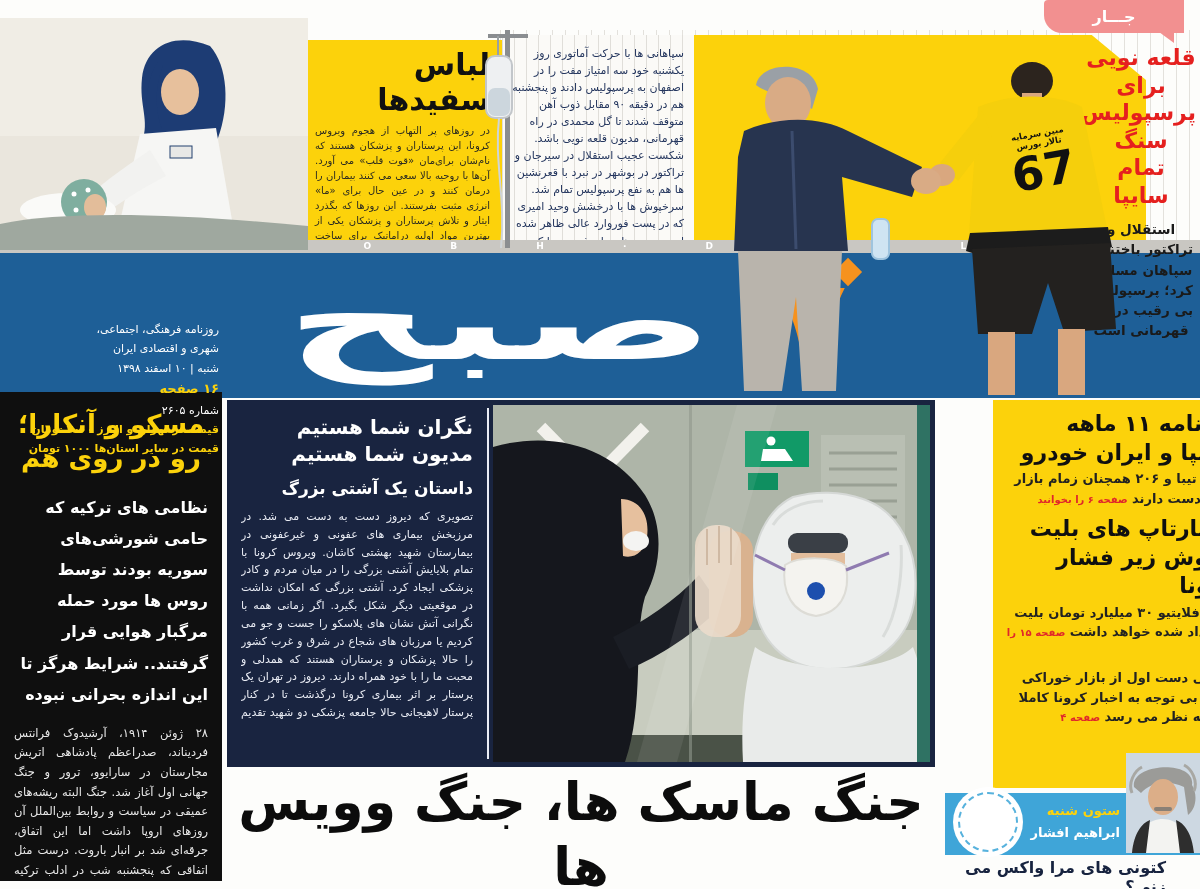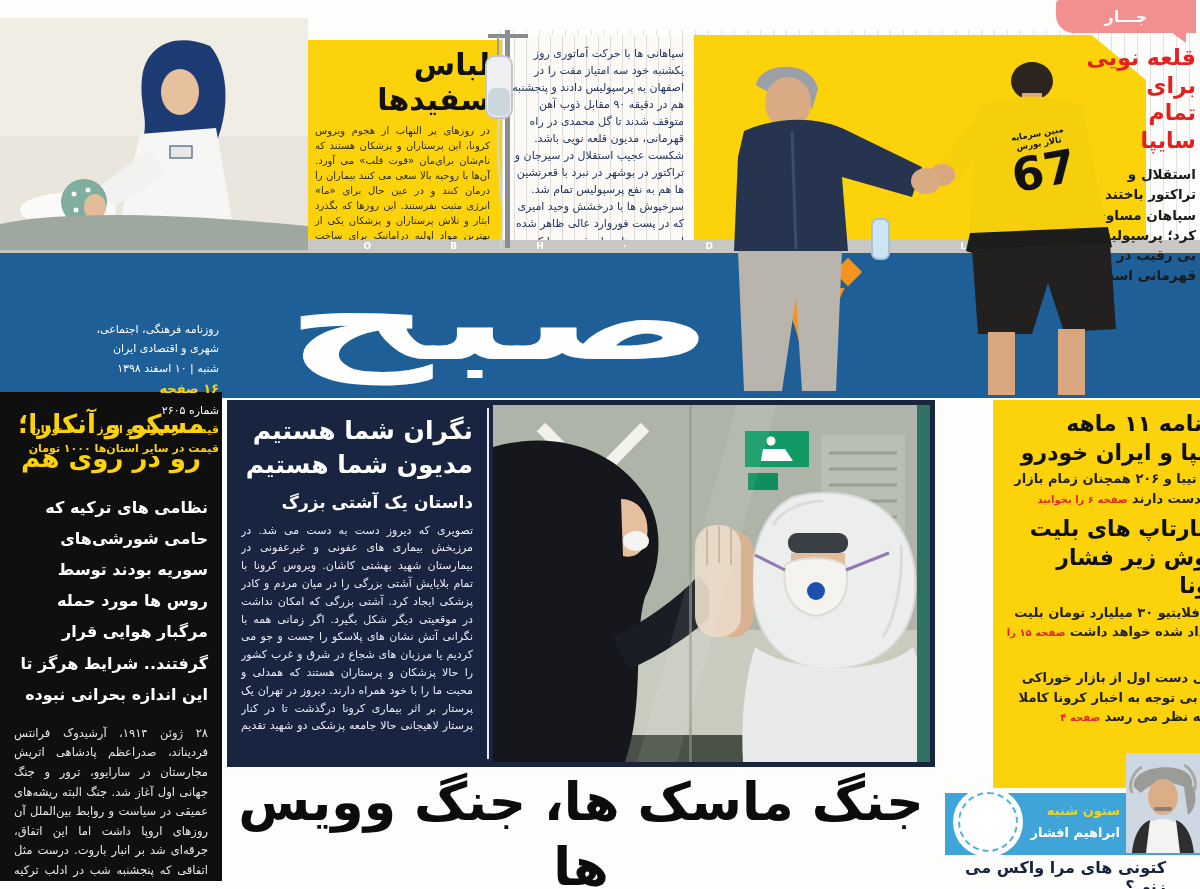--- a/index.html
+++ b/index.html
@@ -2,21 +2,21 @@
 <html lang="fa"><head>
 <meta charset="utf-8">
 <style>
   * { margin:0; padding:0; box-sizing:border-box; }
   body { background:#888; font-family:"DejaVu Sans", sans-serif; }
   #page { position:relative; width:1200px; height:889px; background:#fdfdfb; overflow:hidden; margin:0 auto; }
   .abs { position:absolute; }
   .rtl { direction:rtl; }
 
   
-  .corner-tab { right:4px; top:0; width:140px; height:33px; background:#f29090;
+  .corner-tab { right:16px; top:0; width:140px; height:33px; background:#f29090;
     border-radius:4px 0 0 18px; color:#fff; font-weight:bold; font-size:16px;
     display:flex; align-items:center; justify-content:center; z-index:5; }
   .corner-tab::after { content:""; position:absolute; right:10px; bottom:-10px;
     border-top:11px solid #f29090; border-left:15px solid transparent; }
 
   .pinstripes { left:500px; top:30px; width:700px; height:222px;
     background:repeating-linear-gradient(90deg,#e3e1dc 0 1px,transparent 1px 13px); z-index:0; }
 
   
   .edition-strip { left:0; top:240px; width:1200px; height:13px; background:#c9c7c2;
@@ -41,21 +41,21 @@
     color:#24365e; overflow:hidden; }
 
   
   .football-yellow { left:694px; top:35px; width:452px; height:205px; background:#fcd20b;
     clip-path:polygon(0 0, 88% 0, 100% 22%, 100% 100%, 0 100%); z-index:1; }
   .football-figures { left:660px; top:35px; width:540px; height:360px; z-index:4; pointer-events:none; }
   .jersey-overlay { left:994px; top:128px; width:96px; z-index:5; text-align:center;
     transform:rotate(-10deg); color:#111; }
   .jersey-overlay .spon { font-size:8.5px; font-weight:bold; line-height:1.2; }
   .jersey-overlay .num { font-size:46px; font-weight:bold; line-height:1; }
-  .story-ghalenoei { left:1086px; top:44px; width:110px; z-index:2; text-align:right; }
+  .story-ghalenoei { left:1086px; top:44px; width:110px; z-index:2; text-align:center; }
   .story-ghalenoei .t { color:#e5201f; font-weight:bold; font-size:22px; line-height:1.25; display:block; }
   .story-ghalenoei .sub { margin-top:10px; font-size:13.5px; font-weight:bold; color:#1a1a1a; line-height:1.5; display:block; }
 
   
   .blue-band { left:0; top:253px; width:1200px; height:145px; background:#1e5f97; z-index:1; }
   .mast-info { left:14px; top:280px; width:205px; z-index:2; text-align:right; color:#fff;
     font-size:11px; line-height:1.75;margin-top:40px; }
   .mast-info .yline { color:#fcd20b; font-weight:bold; }
   .mast-info .pages { font-size:13px; }
   .logo-word { left:250px; top:252px; width:500px; height:145px; z-index:2; color:#fff;
@@ -74,21 +74,21 @@
   .story-moscow .lede { color:#fff; font-size:16px; font-weight:bold; line-height:1.95;
     margin-top:16px; display:block; }
   .story-moscow .body { color:#e8e8e8; font-size:11.5px; line-height:1.7; margin-top:14px;
     text-align:justify; }
 
   
   .story-corona { left:227px; top:400px; width:708px; height:367px; background:#192440;
     z-index:1; }
   .corona-text { left:0; top:0; width:258px; height:367px; padding:14px 12px 10px 14px;
     text-align:right; }
-  .corona-text .t { color:#fff; font-weight:bold; font-size:25px; line-height:1.35; display:block; }
+  .corona-text .t { color:#fff; font-weight:bold; font-size:20px; line-height:1.35; display:block; }
   .corona-text .sub { color:#fff; font-weight:bold; font-size:17px; margin-top:10px; display:block;text-align:right; }
   .corona-text .body { color:#e9ecf4; font-size:11px; line-height:1.62; margin-top:10px;
     text-align:justify; overflow:hidden; max-height:215px; }
   .corona-divider { left:260px; top:8px; width:2px; height:351px; background:#e9ecf4; }
   .corona-photo { left:266px; top:5px; width:437px; height:357px; }
 
   
   .story-masks { left:227px; top:770px; width:708px; text-align:center; z-index:1; }
   .story-masks .t { font-size:52px; font-weight:bold; color:#0c0c0c; line-height:1.25; display:block; }
 
@@ -195,20 +195,21 @@
   </div>
 
   <div class="abs jersey-overlay rtl">
     <div class="spon">مبین سرمایه</div>
     <div class="spon">تالار بورس</div>
     <div class="num">67</div>
   </div>
 
   <div class="abs story-ghalenoei rtl">
     <span class="t">قلعه نویی برای</span>
+    <span class="t">پرسپولیس سنگ</span>
     <span class="t">تمام سایپا</span>
     <span class="sub">استقلال و تراکتور باختند و سپاهان مساوی کرد؛ پرسپولیس بی رقیب در راه قهرمانی است</span>
   </div>
 
   <div class="abs blue-band"></div>
   <div class="abs mast-info rtl">
     <div>روزنامه فرهنگی، اجتماعی،</div>
     <div>شهری و اقتصادی ایران</div>
     <div>شنبه | ۱۰ اسفند ۱۳۹۸</div>
     <div class="yline pages">۱۶ صفحه</div>

